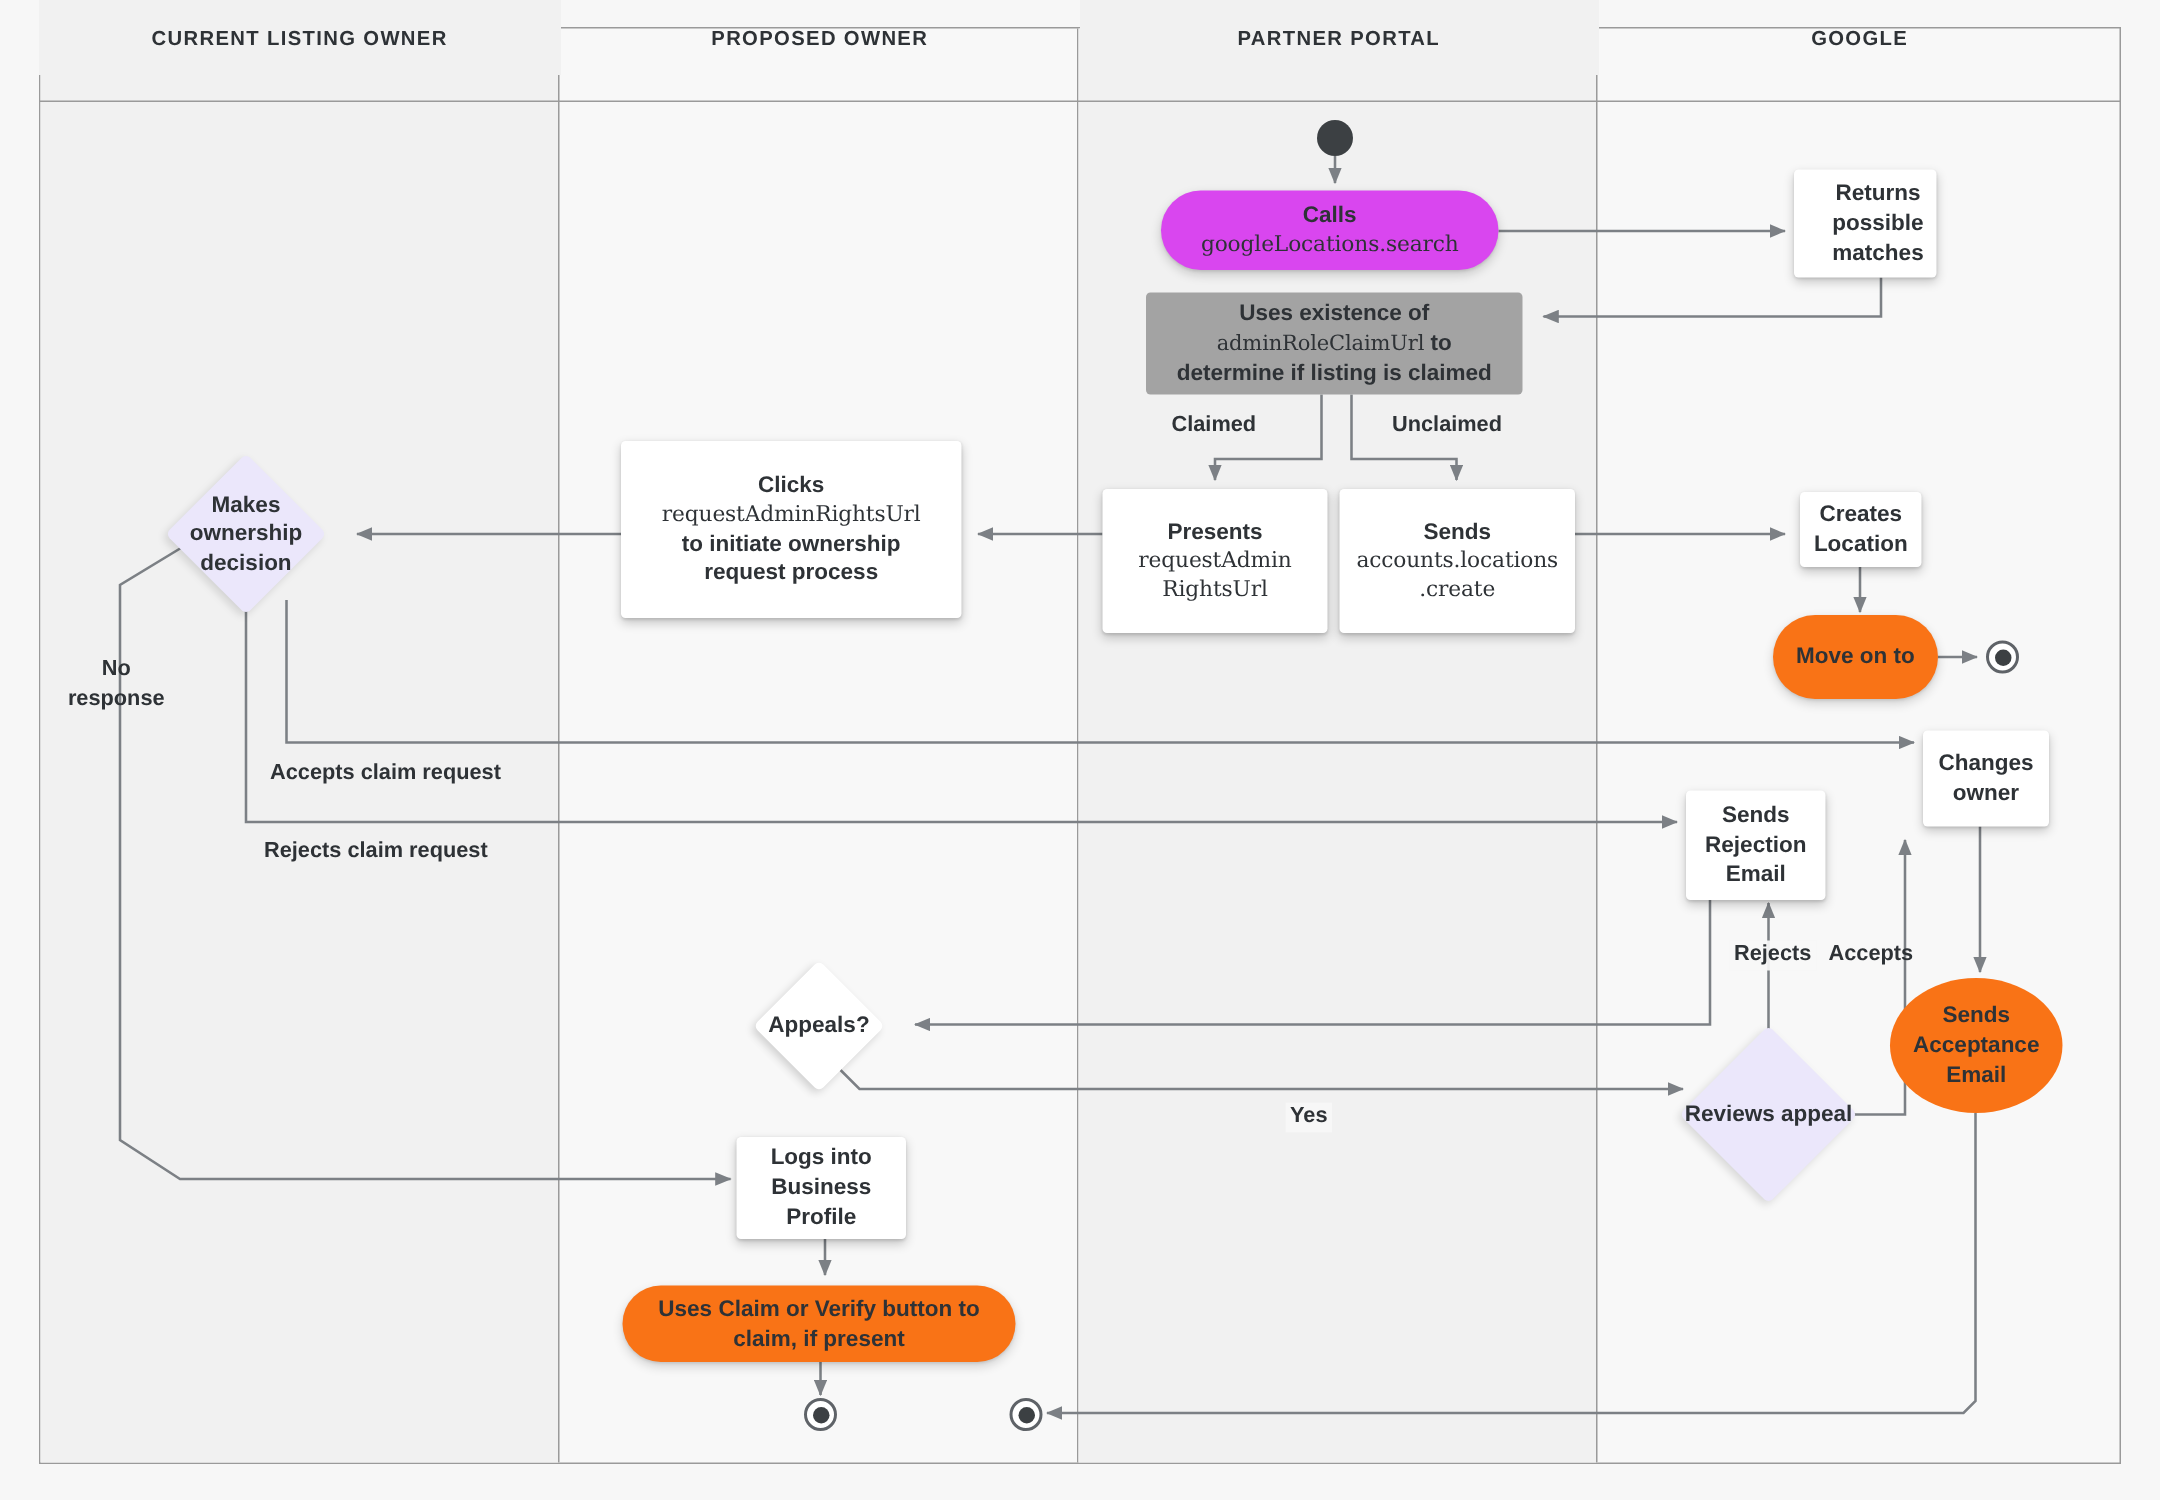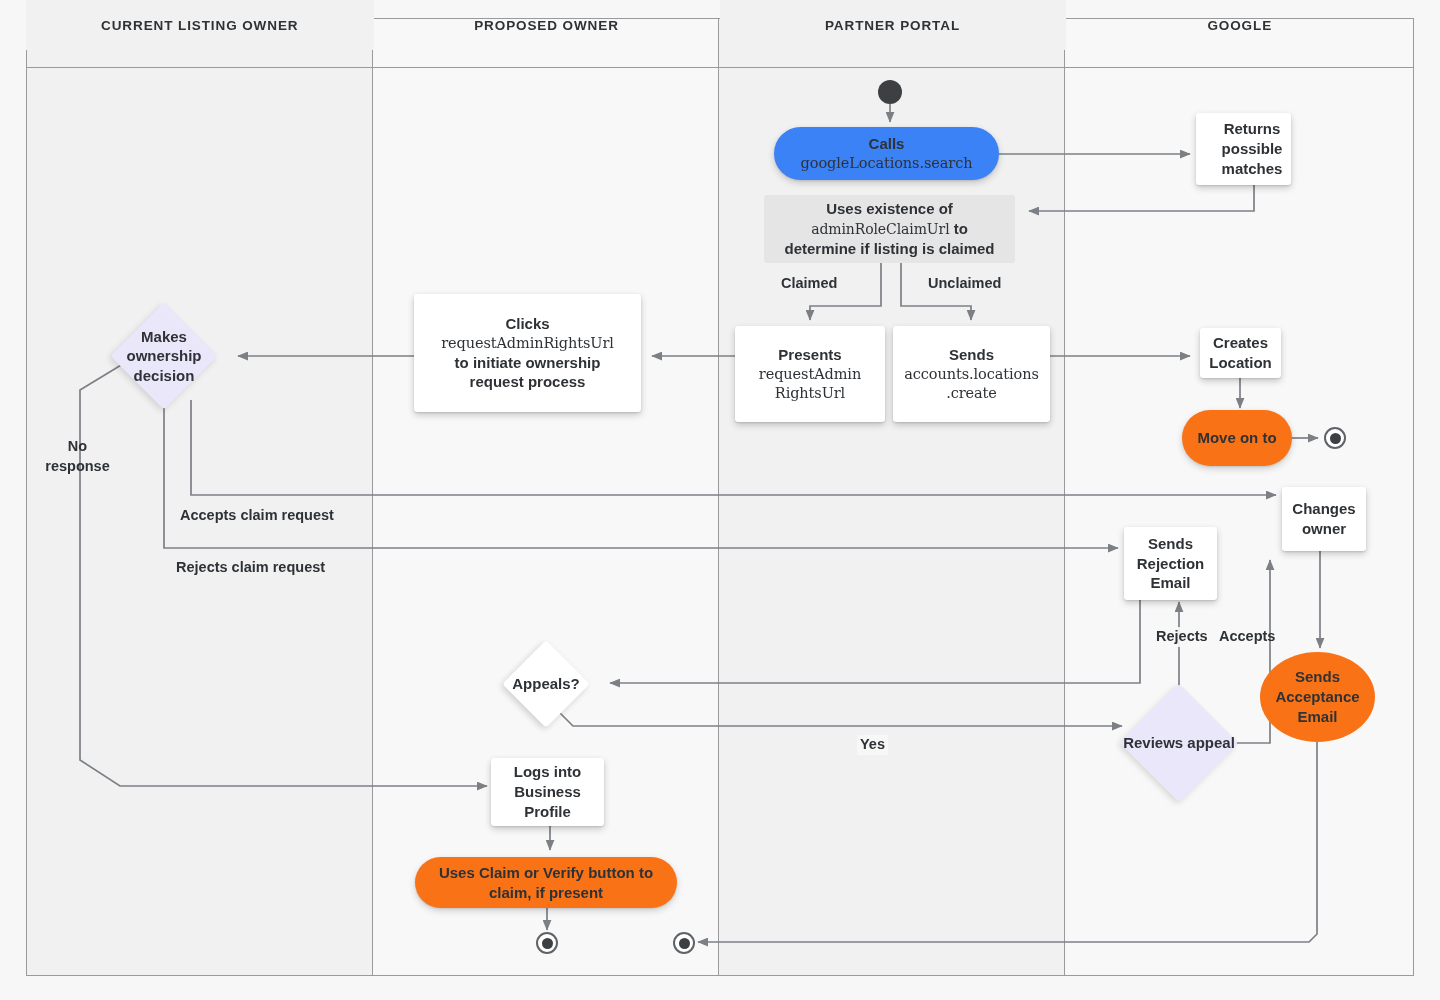--- a/index.html
+++ b/index.html
@@ -72,25 +72,25 @@
     font-family: "DejaVu Serif", "Liberation Serif", serif;
     font-weight: 400;
     letter-spacing: -0.1px;
   }
   .box {
     background: #ffffff;
     border-radius: 3px;
     box-shadow: 0 3px 7px rgba(0,0,0,0.20), 0 1px 2px rgba(0,0,0,0.12);
   }
   .rect-lav {
-    background: #e5e5e5;
+    background: #a3a3a3;
     border-radius: 3px;
   }
   .pill-cyan {
-    background: #3b82f6;
+    background: #d946ef;
     border-radius: 999px;
     box-shadow: 0 3px 7px rgba(0,0,0,0.18), 0 1px 2px rgba(0,0,0,0.10);
   }
   .pill-pink {
     background: #f97316;
     border-radius: 999px;
     box-shadow: 0 3px 7px rgba(0,0,0,0.16), 0 1px 2px rgba(0,0,0,0.10);
   }
   .ellipse-pink {
     background: #f97316;

